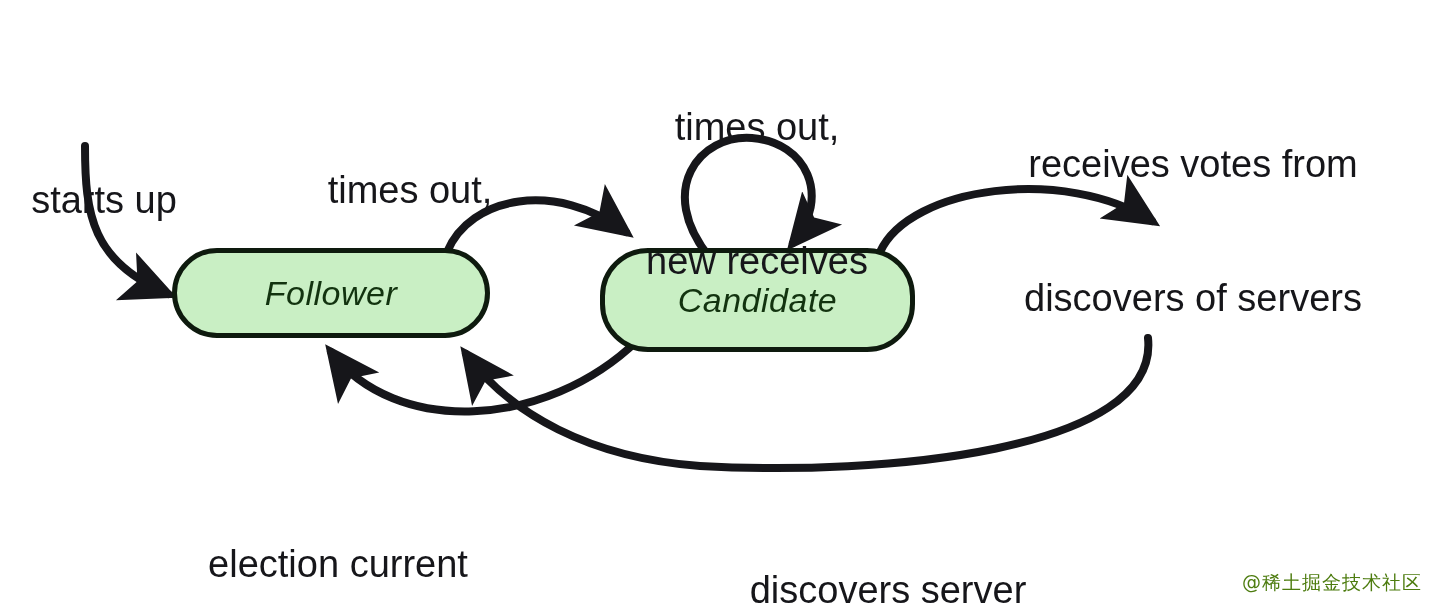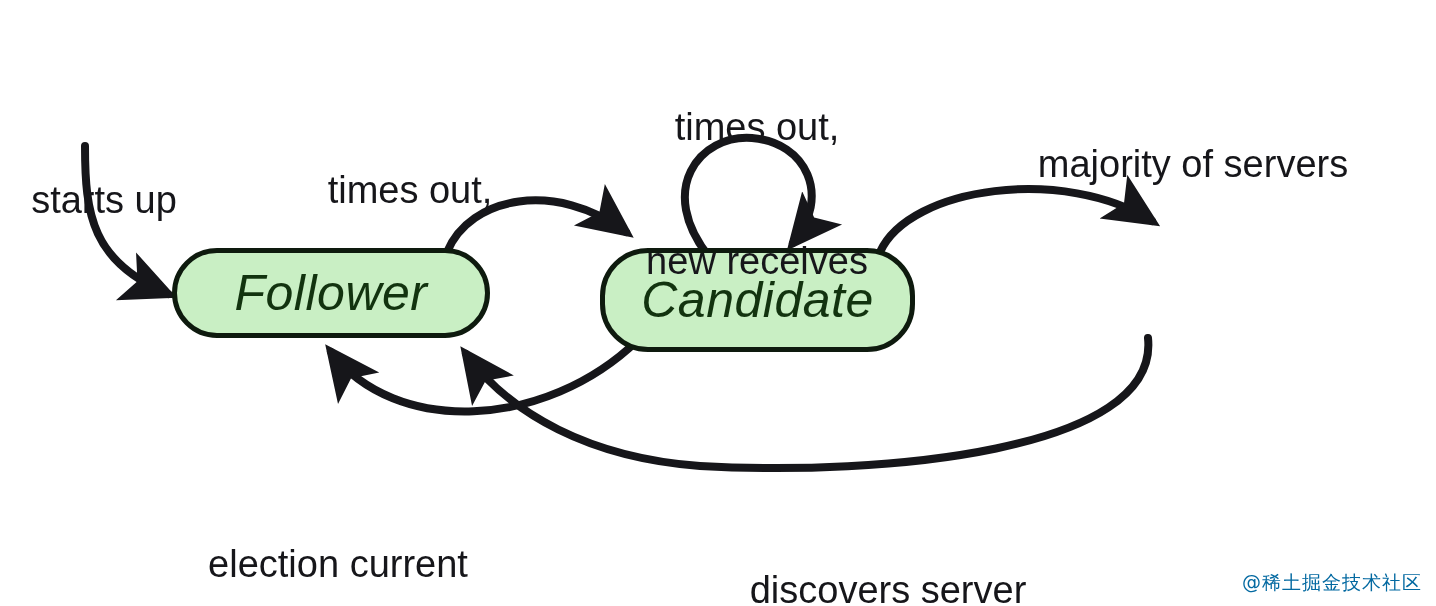--- a/index.html
+++ b/index.html
@@ -31,21 +31,21 @@
     border: 5px solid #0e1a0e;
     border-radius: 48px;
     display: flex;
     align-items: center;
     justify-content: center;
   }
   .node-label {
     font-family: "Liberation Sans", sans-serif;
     font-style: italic;
     font-weight: 400;
-    font-size: 50px;
+    font-size: 34px;
     color: #12330f;
     letter-spacing: 0.5px;
     white-space: nowrap;
   }
   .edge-label {
     position: absolute;
     font-family: "Liberation Sans", sans-serif;
     font-weight: 400;
     font-size: 38px;
     line-height: 1.18;
@@ -53,21 +53,21 @@
     text-align: center;
     white-space: pre;
   }
   .edge-label .line { display: block; }
   #watermark {
     position: absolute;
     right: 14px;
     bottom: 10px;
     font-family: "DejaVu Sans", sans-serif;
     font-size: 19px;
-    color: #0369a1;
+    color: #4d7c0f;
     letter-spacing: 1px;
     white-space: nowrap;
   }
 </style>
 </head>
 <body>
 
 <div id="canvas">
 
   <svg id="diagram-svg" viewBox="0 0 1436 606" xmlns="http://www.w3.org/2000/svg">
@@ -109,21 +109,22 @@
   <div class="edge-label" style="left:240px; top:78px; width:340px;">
     <span class="line">times out,</span>
   </div>
 
   <div class="edge-label" style="left:587px; top:15px; width:340px;">
     <span class="line">times out,</span>
     <span class="line">new receives</span>
   </div>
 
   <div class="edge-label" style="left:953px; top:52px; width:480px;">
-    <span class="line">majority of servers</span>
+    <span class="line">receives votes from</span>
+    <span class="line">discovers of servers</span>
   </div>
 
   <div class="edge-label" style="left:98px; top:452px; width:480px;">
     <span class="line">election current</span>
     
   </div>
 
   <div class="edge-label" style="left:678px; top:478px; width:420px;">
     <span class="line">discovers server</span>
     

